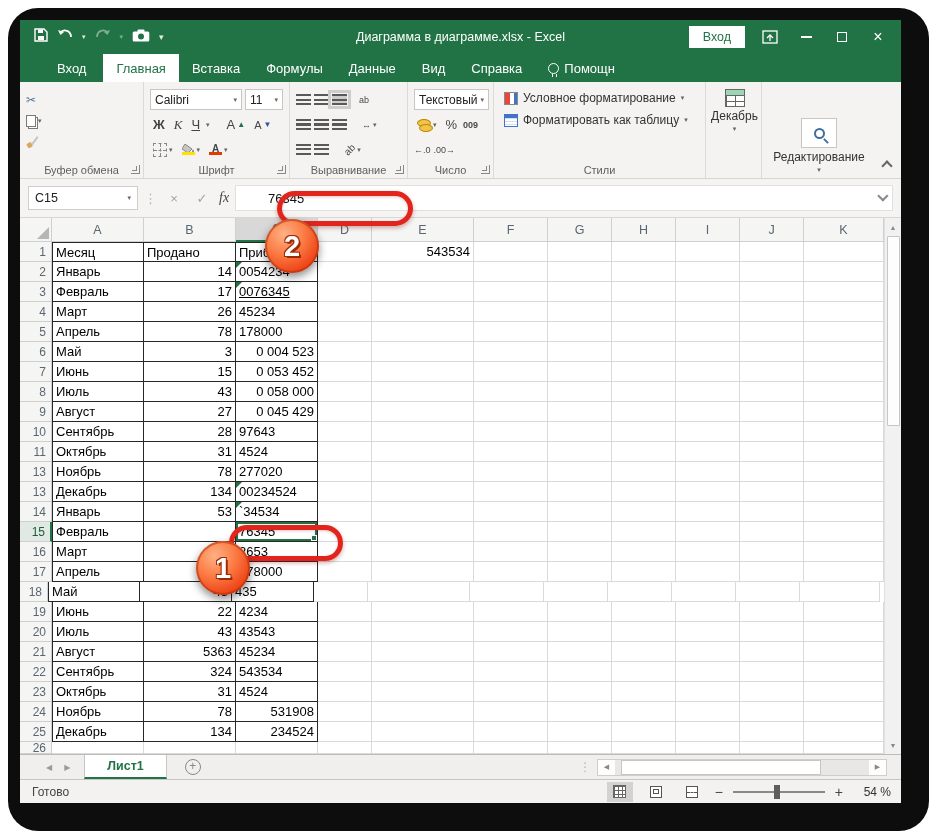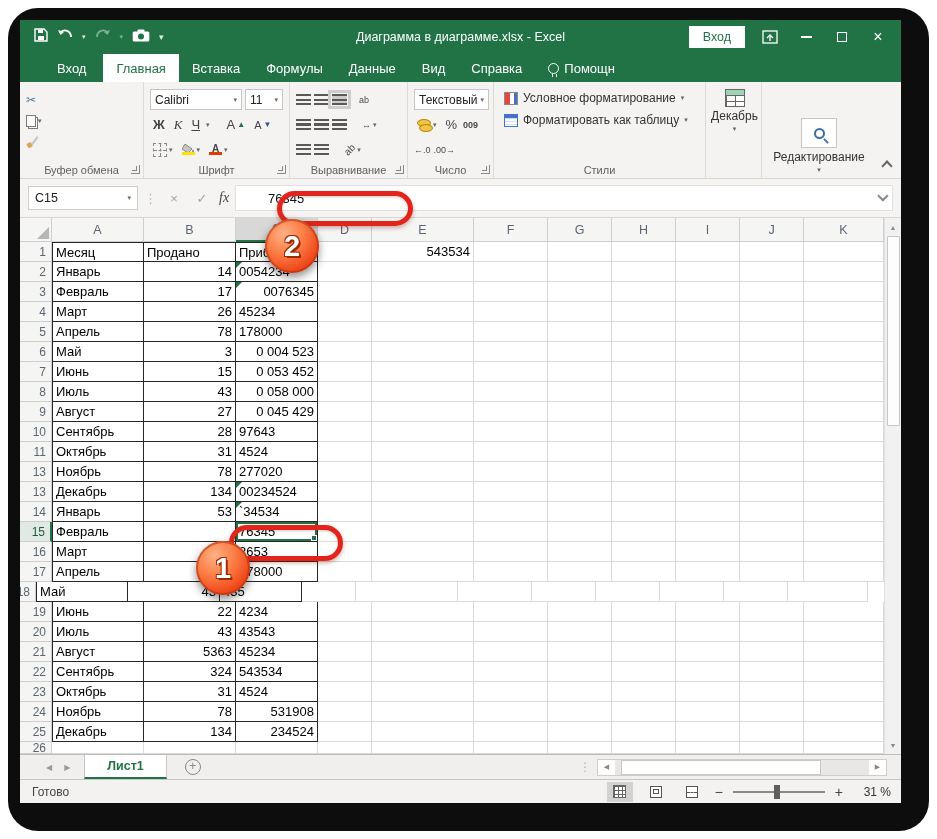--- a/index.html
+++ b/index.html
@@ -440,21 +440,21 @@
           <div class="cell" style="width: 64px; text-align: left;"></div>
           <div class="cell" style="width: 64px; text-align: left;"></div>
           <div class="cell" style="width: 64px; text-align: left;"></div>
           <div class="cell" style="width: 64px; text-align: left;"></div>
           <div class="cell" style="width: 80px; text-align: left;"></div>
         </div>
         <div class="grow">
           <div class="grh" style="width: 32px;">3</div>
           <div class="cell tbl tfirst" style="width: 92px; text-align: left;"><span>Февраль</span></div>
           <div class="cell tbl" style="width: 92px; text-align: right;"><span>17</span></div>
-          <div class="cell tbl" style="width: 82px; text-align: right;"><span>0076345</span><span class="gtri"></span></div>
+          <div class="cell tbl" style="width: 82px; text-align: left; text-decoration: underline;"><span>0076345</span><span class="gtri"></span></div>
           <div class="cell" style="width: 54px; text-align: left;"></div>
           <div class="cell" style="width: 102px; text-align: left;"></div>
           <div class="cell" style="width: 74px; text-align: left;"></div>
           <div class="cell" style="width: 64px; text-align: left;"></div>
           <div class="cell" style="width: 64px; text-align: left;"></div>
           <div class="cell" style="width: 64px; text-align: left;"></div>
           <div class="cell" style="width: 64px; text-align: left;"></div>
           <div class="cell" style="width: 80px; text-align: left;"></div>
         </div>
         <div class="grow">
@@ -647,21 +647,21 @@
           <div class="cell" style="width: 54px; text-align: left;"></div>
           <div class="cell" style="width: 102px; text-align: left;"></div>
           <div class="cell" style="width: 74px; text-align: left;"></div>
           <div class="cell" style="width: 64px; text-align: left;"></div>
           <div class="cell" style="width: 64px; text-align: left;"></div>
           <div class="cell" style="width: 64px; text-align: left;"></div>
           <div class="cell" style="width: 64px; text-align: left;"></div>
           <div class="cell" style="width: 80px; text-align: left;"></div>
         </div>
         <div class="grow">
-          <div class="grh" style="width: 16px;">18</div>
+          <div class="grh" style="width: 28px;">18</div>
           <div class="cell tbl tfirst" style="width: 92px; text-align: left;"><span>Май</span></div>
           <div class="cell tbl" style="width: 92px; text-align: right;"><span>43</span></div>
           <div class="cell tbl" style="width: 82px; text-align: left;"><span>435</span></div>
           <div class="cell" style="width: 54px; text-align: left;"></div>
           <div class="cell" style="width: 102px; text-align: left;"></div>
           <div class="cell" style="width: 74px; text-align: left;"></div>
           <div class="cell" style="width: 64px; text-align: left;"></div>
           <div class="cell" style="width: 64px; text-align: left;"></div>
           <div class="cell" style="width: 64px; text-align: left;"></div>
           <div class="cell" style="width: 64px; text-align: left;"></div>
@@ -815,21 +815,21 @@
           <span class="ic-layout"></span>
         </span>
       <span class="vbtn">
           <span class="ic-break"></span>
         </span>
       <span class="zoom-minus">−</span>
       <span class="zoom-slider">
           <span class="zoom-thumb"></span>
         </span>
       <span class="zoom-plus">+</span>
-      <span class="zoom-label">31 %</span>
+      <span class="zoom-label">54 %</span>
     </div>
   </div>
 </div>
 
 <div class="red-oval" id="oval2" style="left:277px;top:191px;width:136px;height:35px;"></div>
 <div class="red-oval" id="oval1" style="left:229px;top:525px;width:114px;height:36px;"></div>
 <div class="badge" id="badge2" style="left:265px;top:219px;">2</div>
 <div class="badge" id="badge1" style="left:196px;top:541px;">1</div>
 
 </body></html>

